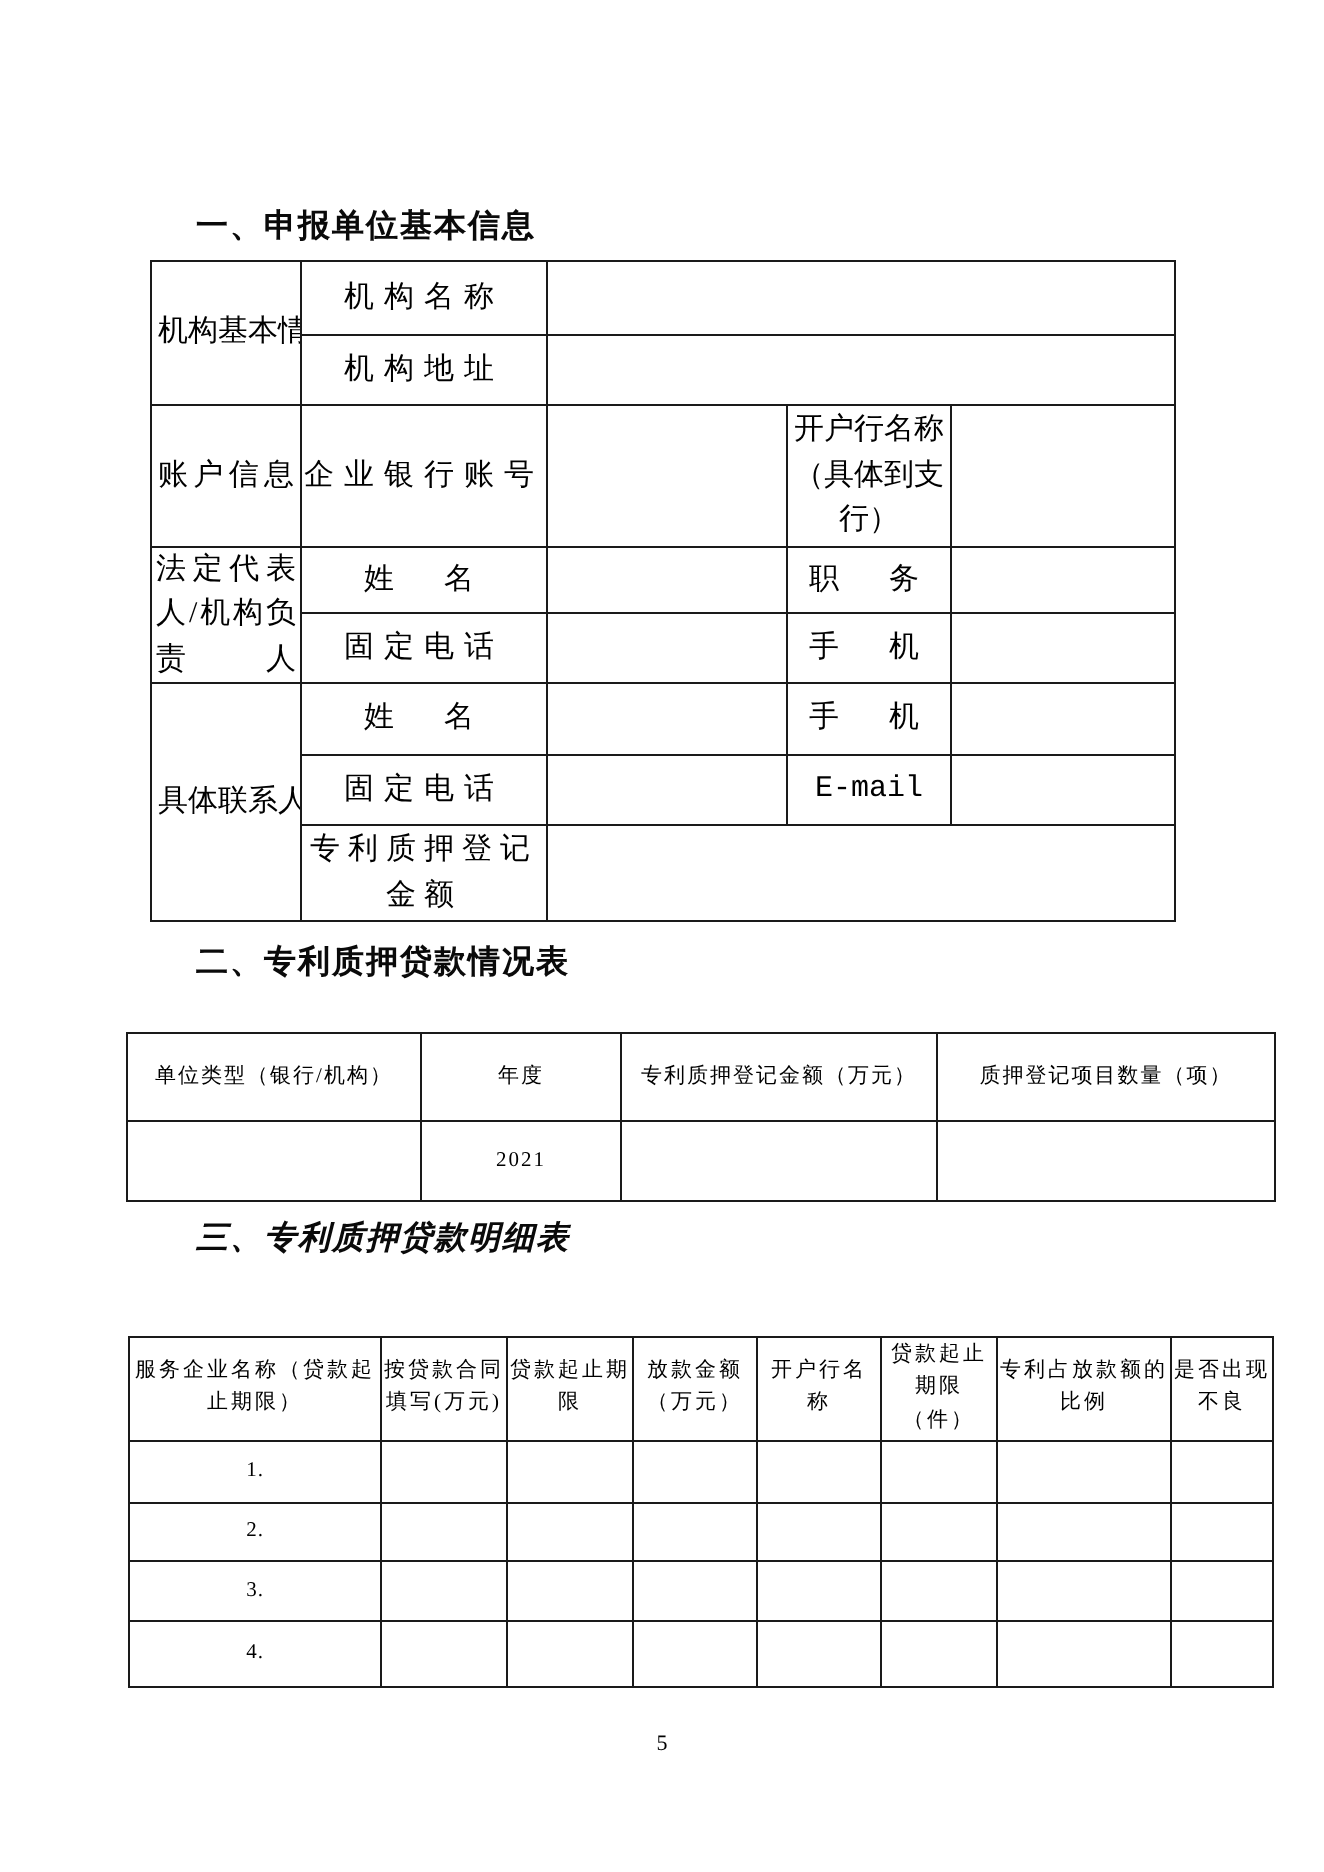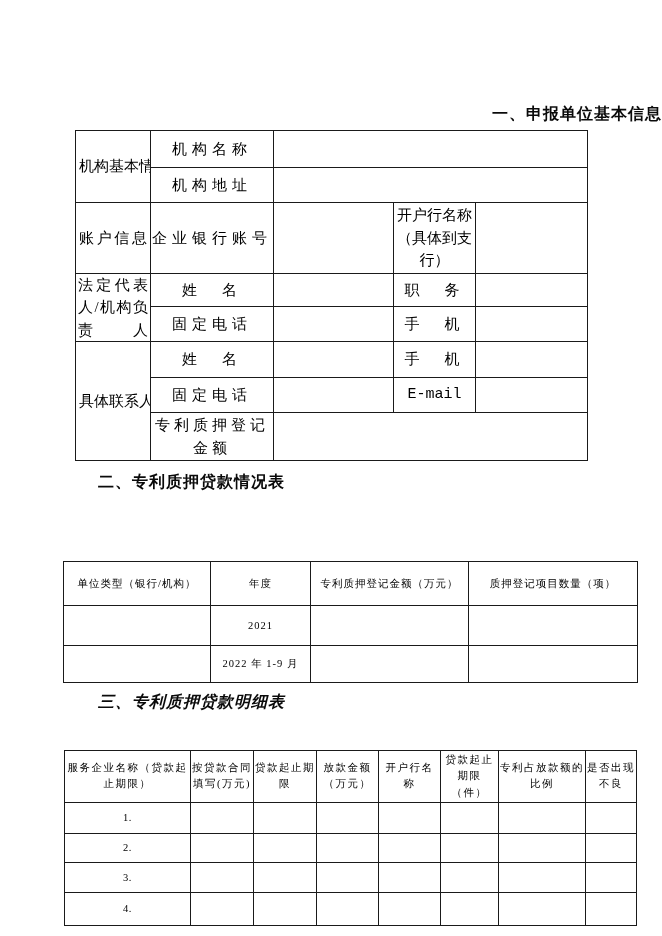--- a/index.html
+++ b/index.html
@@ -13,21 +13,21 @@
   .page { position: relative; width: 662px; height: 936px; background: #fff; }
 
   .sec-title {
     font-family: "Liberation Sans", "DejaVu Sans", sans-serif;
     font-weight: 700;
     font-size: 16px;
     line-height: 22px;
     letter-spacing: 1px;
     color: #0a0a0a;
   }
-  #title-1 { margin: 103px 0 0 98px; text-align: right; }
+  #title-1 { margin: 103px 0 0 98px; }
   #title-2 { margin: 10px 0 0 98px; }
   #title-3 { margin: 8px 0 0 98px; font-style: italic; }
 
   table { border-collapse: collapse; table-layout: fixed; }
   td, th {
     border: 1px solid #1a1a1a;
     font-weight: normal;
     text-align: center;
     vertical-align: middle;
     padding: 1px;
@@ -52,21 +52,21 @@
     letter-spacing: 0;
     line-height: 1.55;
   }
   .lbl-latin {
     letter-spacing: 0;
     font-family: "Liberation Mono", "DejaVu Sans Mono", monospace;
     font-size: 11px;
   }
 
   
-  #loan-summary-table { margin: 68px 0 0 63px; width: 574px; }
+  #loan-summary-table { margin: 23px 0 0 63px; width: 574px; }
   #loan-summary-table th, #loan-summary-table td { font-size: 10.5px; letter-spacing: 1px; line-height: 1.5; }
 
   
   #loan-detail-table { margin: 37px 0 0 64px; width: 572px; }
   #loan-detail-table th { font-size: 10.5px; letter-spacing: 1.5px; line-height: 1.55; }
   #loan-detail-table td { font-size: 10.5px; letter-spacing: 0.5px; }
 
   .page-number {
     margin-top: 21px;
     text-align: center;
@@ -178,26 +178,20 @@
       <th>年度</th>
       <th>专利质押登记金额（万元）</th>
       <th>质押登记项目数量（项）</th>
     </tr>
     <tr style="height:40px">
       <td></td>
       <td>2021</td>
       <td></td>
       <td></td>
     </tr>
-    <tr style="height:37px">
-      <td></td>
-      <td>2022 年 1-9 月</td>
-      <td></td>
-      <td></td>
-    </tr>
   </tbody>
     </table>
 
   <div class="sec-title" id="title-3">三、专利质押贷款明细表</div>
 
   <table id="loan-detail-table">
     <colgroup>
       <col style="width:126px">
         <col style="width:63px">
         <col style="width:63px">

